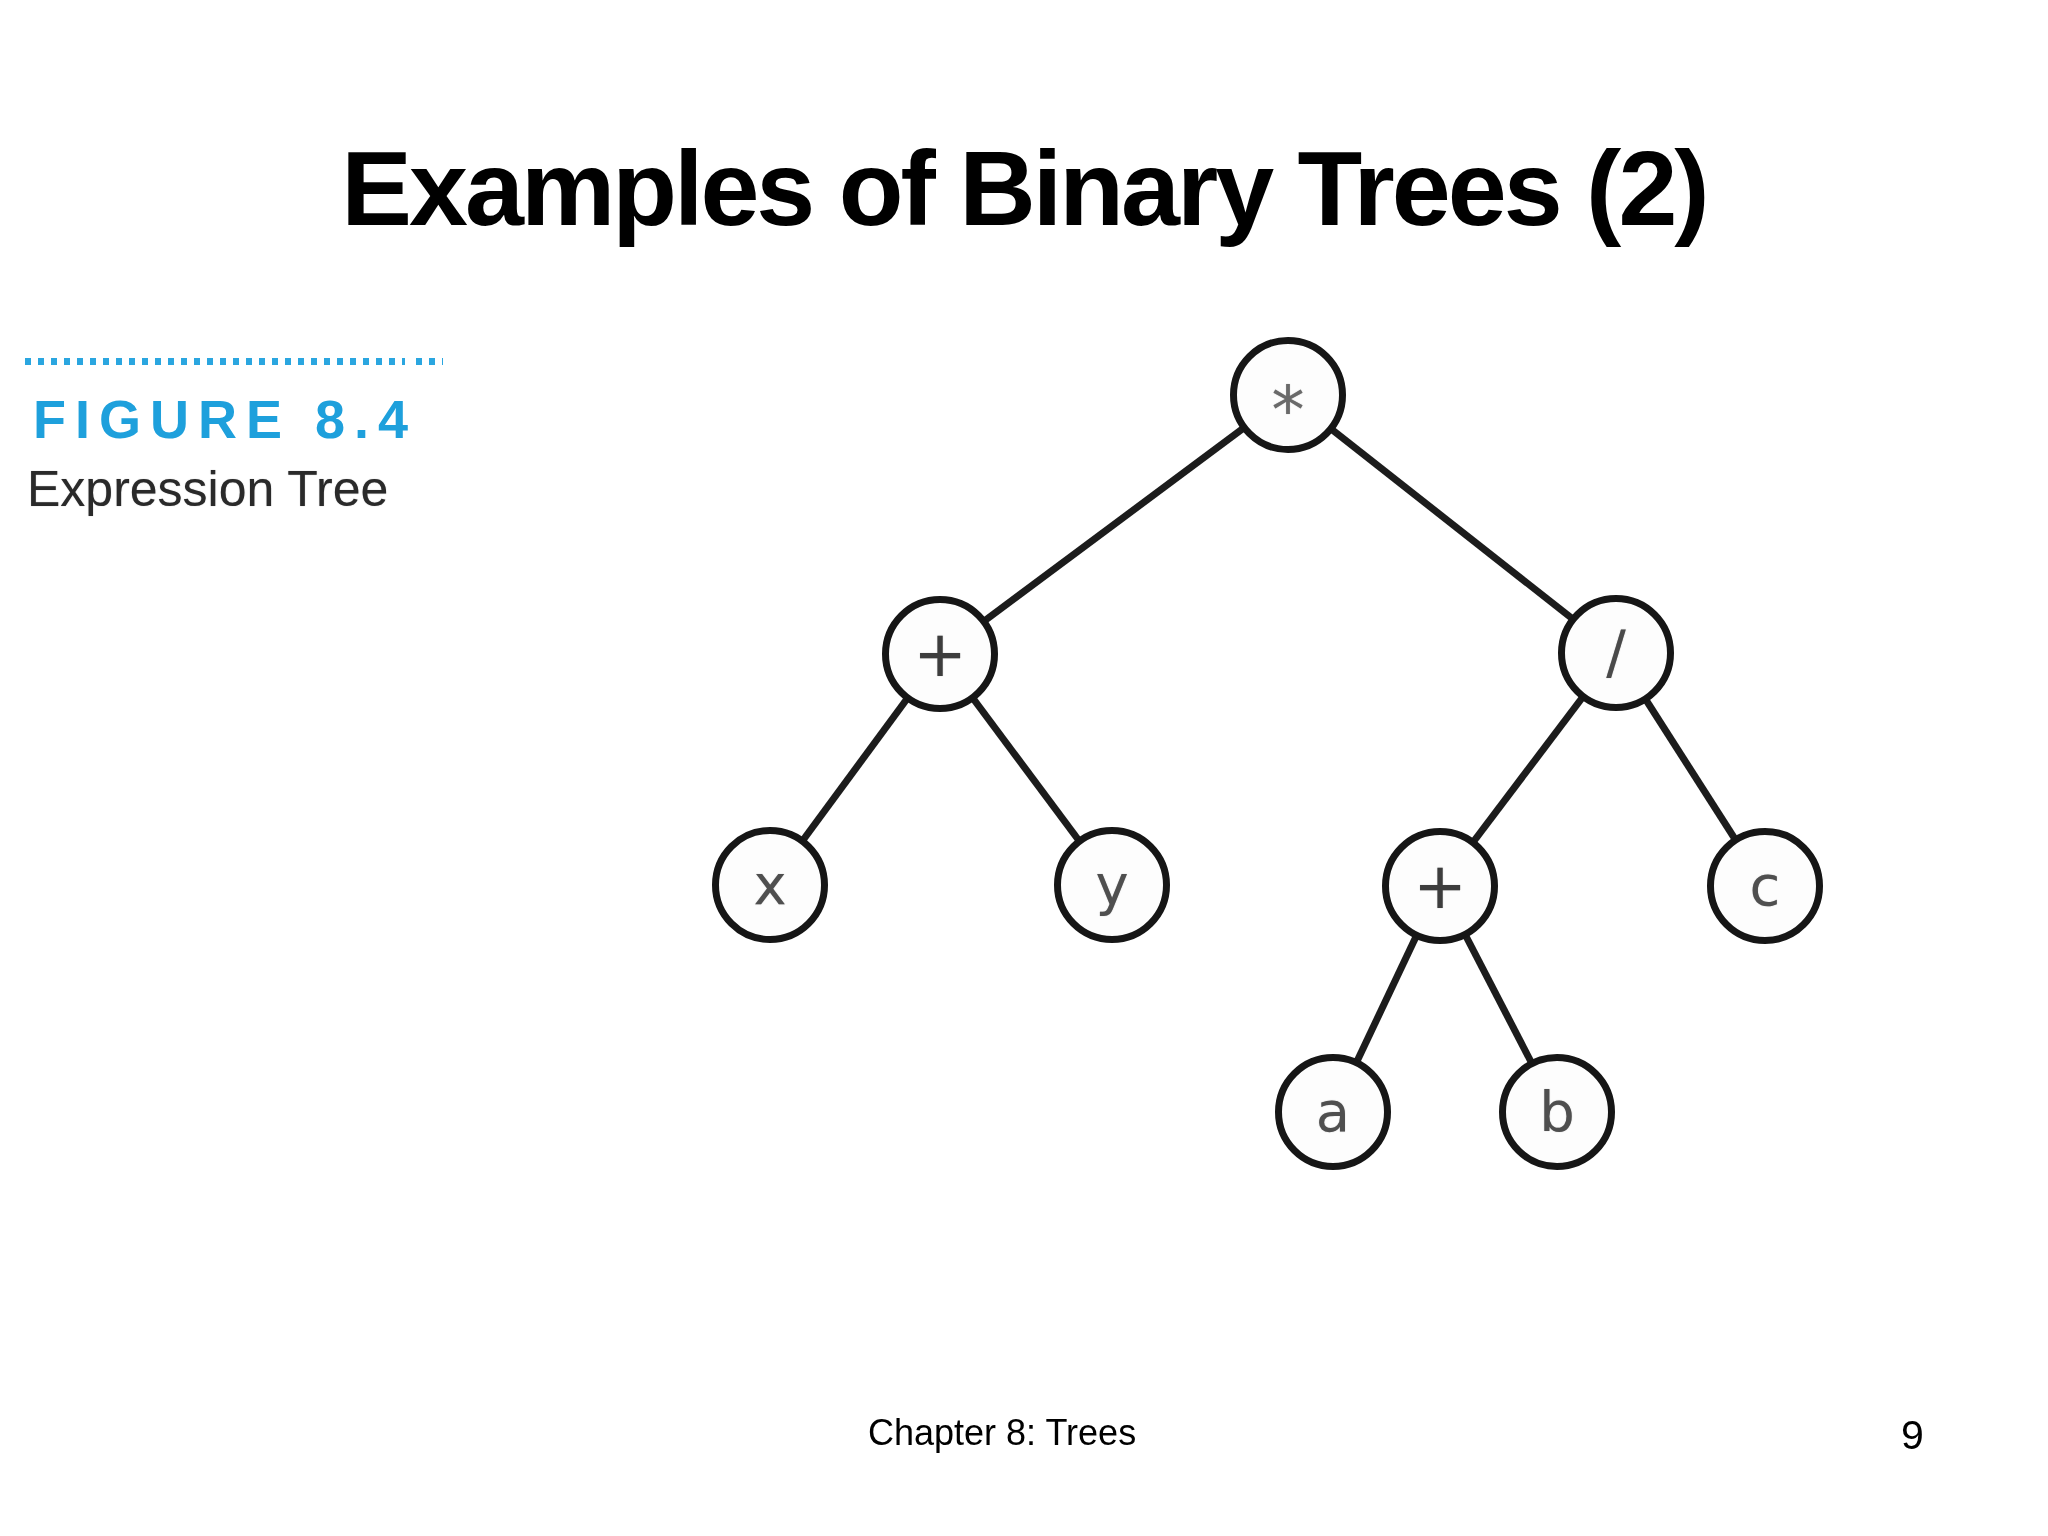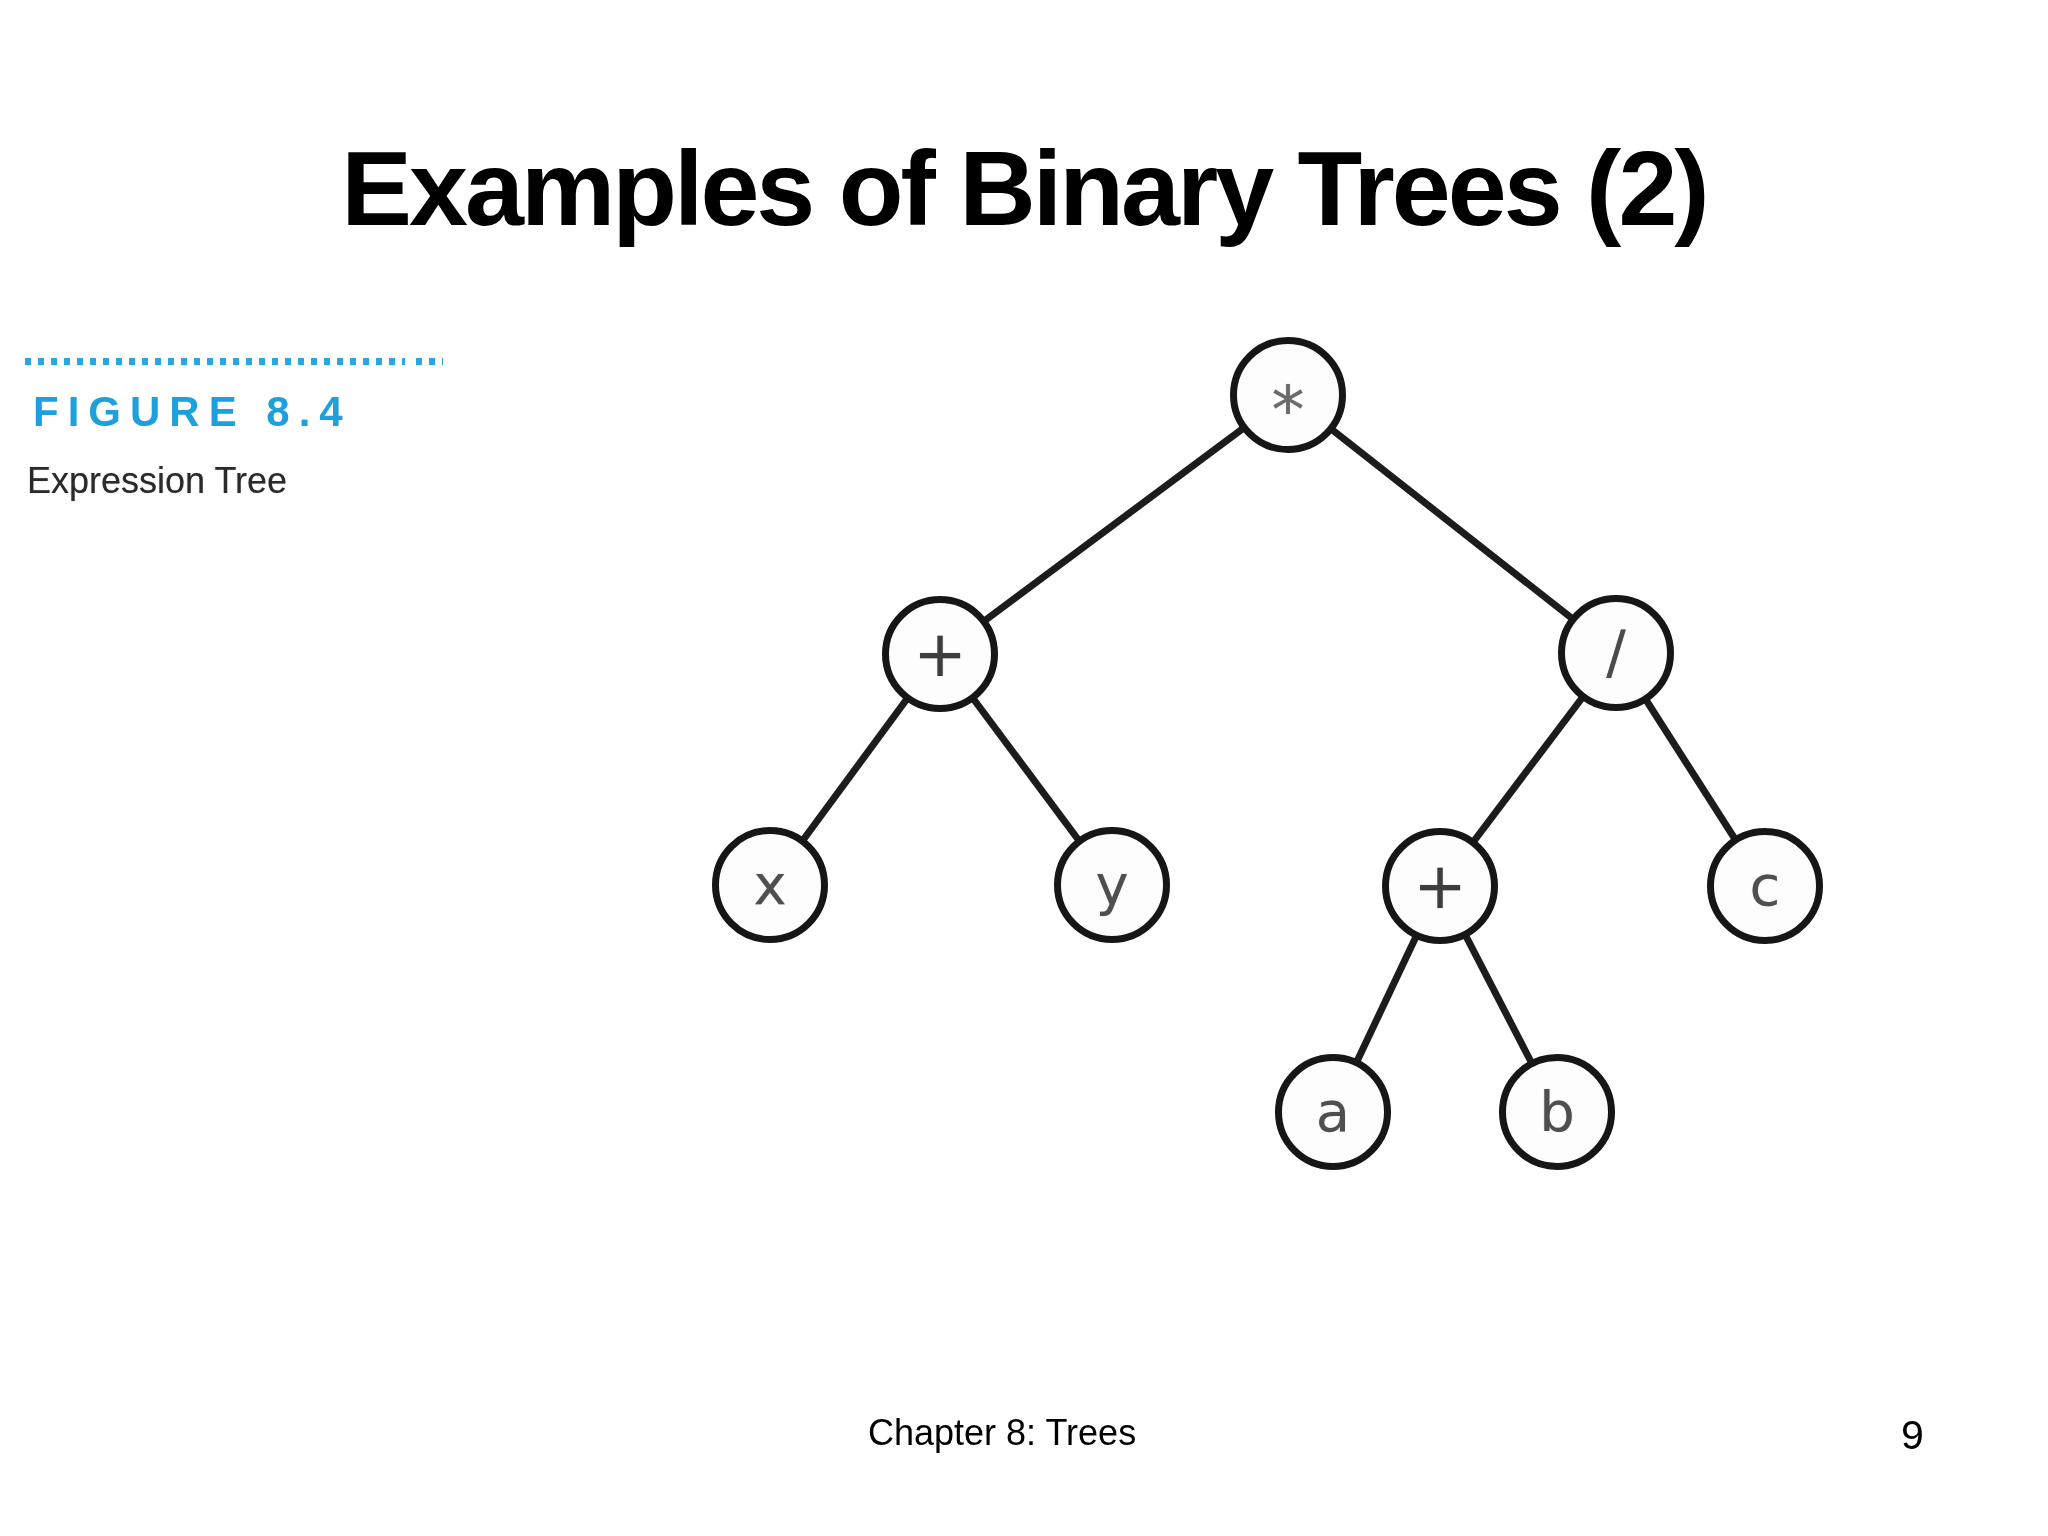--- a/index.html
+++ b/index.html
@@ -52,31 +52,31 @@
     margin-left: 11px;
     width: 27px;
     height: 7px;
     background: repeating-linear-gradient(90deg, #2aa6e0 0 6px, transparent 6px 13px);
     vertical-align: top;
   }
   .figure-label {
     position: absolute;
     left: 33px;
     top: 388px;
-    font-size: 42px;
+    font-size: 54px;
     font-weight: bold;
     letter-spacing: 9px;
     color: #1ea0dc;
     white-space: nowrap;
   }
   .figure-caption {
     position: absolute;
     left: 27px;
     top: 460px;
-    font-size: 36px;
+    font-size: 50px;
     font-weight: normal;
     color: #2a2a2a;
     text-shadow: 0 0 1px rgba(40,40,40,0.45);
     white-space: nowrap;
   }
   .tree-area {
     position: absolute;
     left: 0;
     top: 0;
     width: 2048px;

